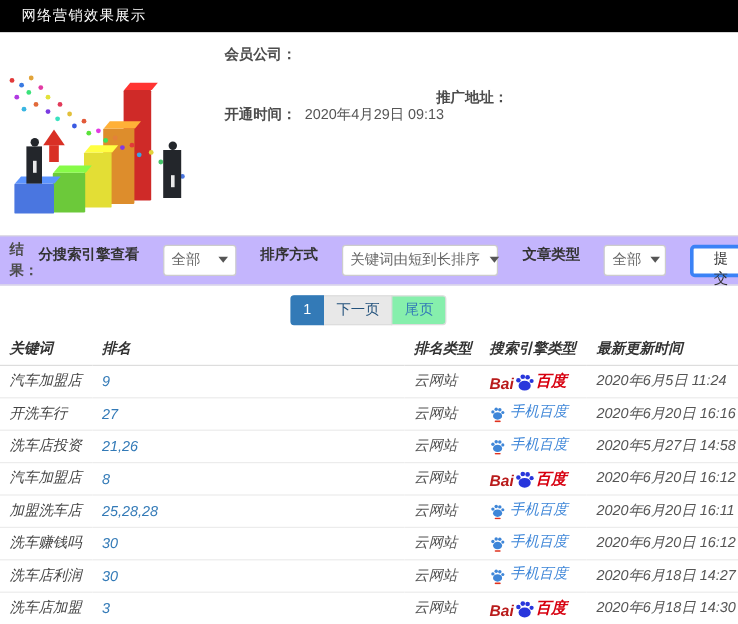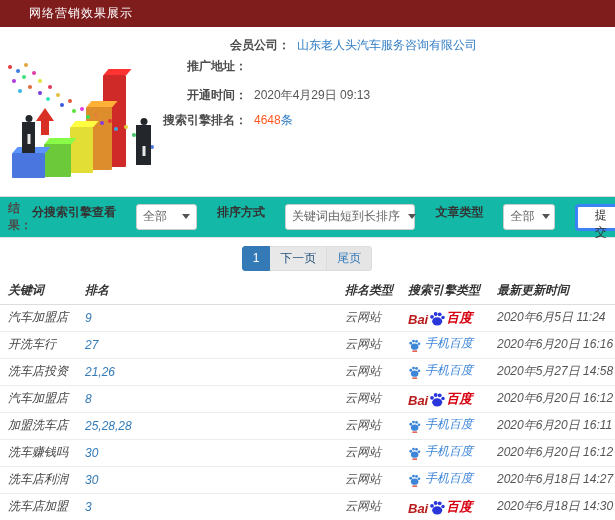--- a/index.html
+++ b/index.html
@@ -1,20 +1,20 @@
 <!DOCTYPE html>
 <html><head>
 <meta charset="utf-8">
 <style>
   * { margin:0; padding:0; box-sizing:border-box; }
   html,body { width:615px; height:520px; background:#fff; overflow:hidden;
     font-family:"Liberation Sans","DejaVu Sans",sans-serif; font-size:12px; color:#333; }
 
   
-  .topbar { height:27px; background:#7f1d1d; display:flex; align-items:center;padding-left:11px; }
+  .topbar { height:27px; background:#000000; display:flex; align-items:center; }
   .topbar .title { color:#fff; padding-left:18px; font-size:12px; letter-spacing:1px; }
 
   
   .hero { position:relative; height:169px; background:#fff; }
 
   
   .illus { position:absolute; left:0; top:0; width:195px; height:169px; }
   .bar3d { position:absolute; border-radius:1px; }
   .bar3d::before { content:""; position:absolute; left:3px; top:-6px; width:100%; height:6px;
     background:inherit; filter:brightness(1.25); transform:skewX(-40deg); }
@@ -44,24 +44,24 @@
   .arrow-up::after { content:""; position:absolute; left:-4px; top:13px; width:8px; height:14px; background:#d93025; }
 
   
   .info { position:absolute; left:0; top:0; width:615px; height:169px; }
   .info-row { position:absolute; left:0; width:600px; height:18px; display:flex; align-items:center; }
   .info-row .lbl { width:247px; text-align:right; font-weight:bold; color:#4c4c4c; }
   .info-row .val { margin-left:7px; color:#555; }
   .val.link { color:#2f7cc4; cursor:pointer; }
   .val .hl { color:#ff5722; }
   .val .unit { color:#2f7cc4; }
-  .ir-1 { top:9px;padding-left:43px; } .ir-2 { top:30px; } .ir-3 { top:59px; } .ir-4 { top:84px; }
-
-  
-  .filter-band { height:42px; background:#14b8a6; border-top:1px solid #d9d9d9; border-bottom:1px solid #e3e3e3;
+  .ir-1 { top:9px; } .ir-2 { top:46px;flex-direction:column; } .ir-3 { top:59px; } .ir-4 { top:84px; }
+
+  
+  .filter-band { height:42px; background:#c4b5fd; border-top:1px solid #d9d9d9; border-bottom:1px solid #e3e3e3;
     display:flex; align-items:center; padding:0 8px; }
   .result-lbl { font-weight:bold; color:#4c4c4c; }
   .filters { margin-left:auto; display:flex; align-items:flex-start; gap:20px; }
   .f-lbl { font-weight:bold; color:#333; white-space:nowrap; }
   .sel { background:#fff; border:1px solid #ccc; border-radius:3px; height:26px; display:flex;
     align-items:center; padding:0 6px; color:#666; cursor:pointer; white-space:nowrap; }
   .sel .caret { margin-left:8px; width:0; height:0; border-left:4px solid transparent;
     border-right:4px solid transparent; border-top:5px solid #555; }
   .sel-engine { width:64px; justify-content:space-between; }
   .sel-sort { min-width:112px; justify-content:space-between; }
@@ -69,21 +69,21 @@
   .btn-submit { background:#fff; border:3px solid #3b82f6; border-radius:4px; height:27px; padding:0 11px;
     color:#333; cursor:pointer; font-size:12px; }
 
   
   .pager-wrap { height:40px; display:flex; align-items:center; justify-content:center; }
   .pager { display:flex; }
   .page-btn { height:25px; min-width:26px; display:flex; align-items:center; justify-content:center;
     padding:0 10px; border:1px solid #ddd; margin-left:-1px; cursor:pointer; }
   .page-cur { background:#337ab7; border-color:#337ab7; color:#fff; border-radius:3px 0 0 3px; z-index:2; }
   .page-next { background:#e8e8e8; color:#23527c; }
-  .page-last { background:#e5e5e5; color:#337ab7; border-radius:0 3px 3px 0; }
+  .page-last { background:#86efac; color:#337ab7; border-radius:0 3px 3px 0; }
 
   
   table { width:615px; border-collapse:collapse; table-layout:fixed;font-style:italic; }
   col.c1{width:77px;} col.c2{width:260px;} col.c3{width:63px;} col.c4{width:89px;} col.c5{width:126px;}
   th { text-align:left; font-weight:bold; color:#333; height:26px; padding-left:8px;
     border-bottom:1px solid #ddd; font-size:12px; }
   td { height:27px; padding-left:8px; border-bottom:1px solid #ececec; color:#555; }
   td.c-kw { color:#444; }
   td.c-rank span { color:#337ab7; cursor:pointer; }
   td.c-time { color:#555; }
@@ -110,32 +110,27 @@
     <div class="bar3d bar-yellow"></div>
     <div class="bar3d bar-orange"></div>
     <div class="bar3d bar-red"></div>
     <div class="arrow-up"></div>
     <div class="man man1"></div>
     <div class="man man2"></div>
   </div>
   <div class="info">
     <div class="info-row ir-1">
       <span class="lbl">会员公司：</span>
-      <span class="val link">山东老人头汽车服务咨询有限公司</span>
     </div>
     <div class="info-row ir-2">
       <span class="lbl">推广地址：</span>
     </div>
     <div class="info-row ir-3">
       <span class="lbl">开通时间：</span>
       <span class="val">2020年4月29日 09:13</span>
-    </div>
-    <div class="info-row ir-4">
-      <span class="lbl">搜索引擎排名：</span>
-      <span class="val"><span class="hl">4648</span><span class="unit">条</span></span>
     </div>
   </div>
 </div>
 
 <div class="filter-band">
   <span class="result-lbl">结果：</span>
   <div class="filters">
     <span class="f-lbl">分搜索引擎查看</span>
     <div class="sel sel-engine">
       <span>全部</span>

